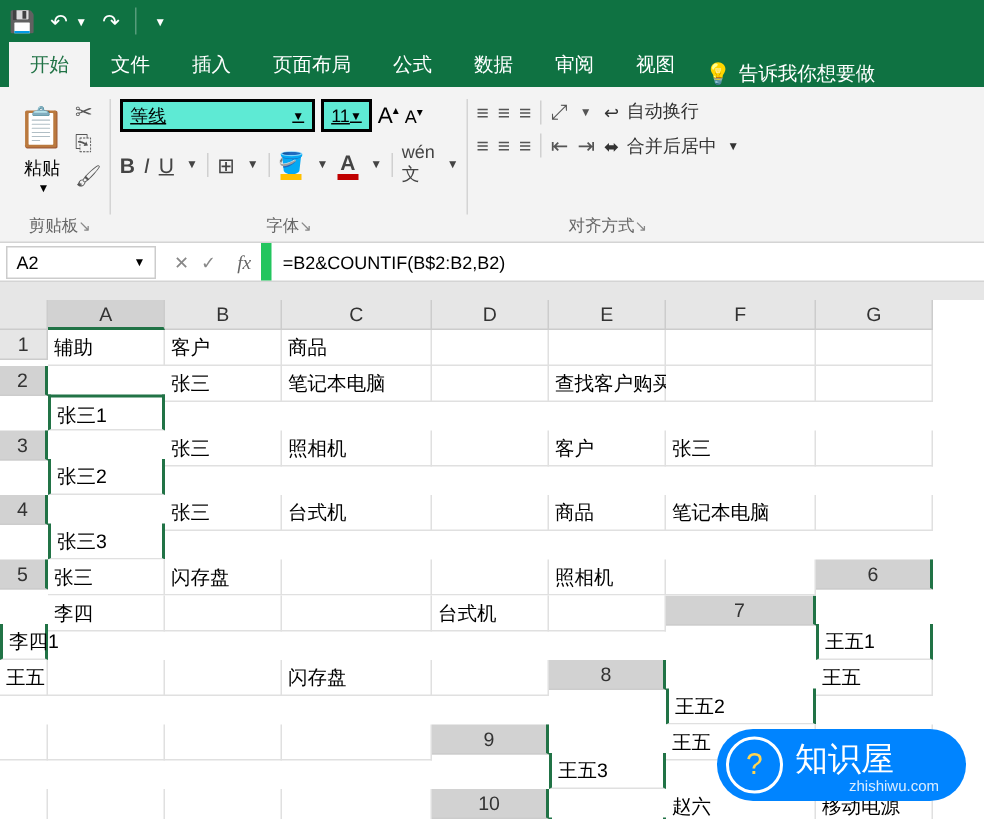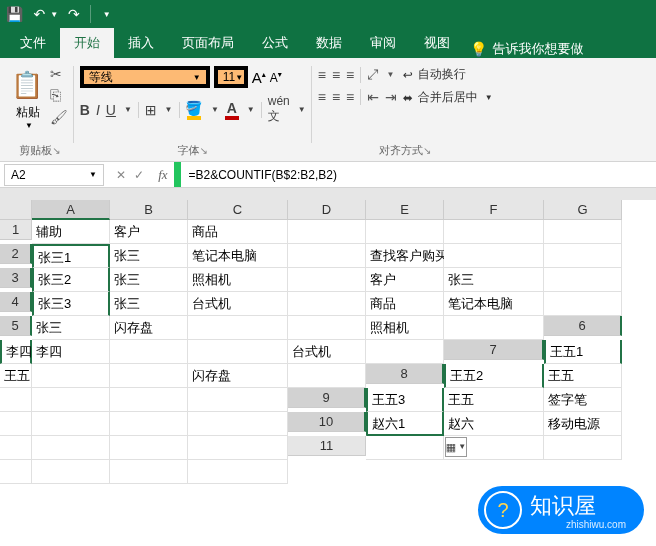--- a/index.html
+++ b/index.html
@@ -22,21 +22,21 @@
 .group-body { flex: 1; display: flex; align-items: flex-start; gap: 6px; padding-top: 4px; }
 .group-label { font-size: 11px; color: #666; padding-bottom: 3px; display: flex; align-items: center; gap: 0; }
 .group-label .launcher { font-size: 10px; color: #888; }
 
 .paste-big { display: flex; flex-direction: column; align-items: center; gap: 0px; }
 .clipboard-icon { width: 32px; height: 38px; display: flex; align-items: center; justify-content: center; font-size: 26px; }
 .small-stack { display: flex; flex-direction: column; gap: 5px; font-size: 14px; color: #555; }
 
 .font-controls { display: flex; flex-direction: column; gap: 6px; }
 .font-row { display: flex; align-items: center; gap: 4px; }
-.combo { border: 4px solid #000000; background: #fdba74; height: 22px; display: flex; align-items: center; padding: 0 5px; font-size: 12px; }
+.combo { border: 2px solid #000000; background: #5eead4; height: 22px; display: flex; align-items: center; padding: 0 5px; font-size: 12px; text-decoration: underline; }
 .font-name { width: 130px; }
 .font-size { width: 34px; }
 .btn-row { display: flex; gap: 6px; align-items: center; color: #444; font-size: 14px; }
 .bold { font-weight: bold; }
 .italic { font-style: italic; }
 .underline { text-decoration: underline; }
 .color-swatch { width: 14px; height: 4px; display: inline-block; }
 .fill-y { background: #ffc000; }
 .font-r { background: #c00000; }
 .vbar { width: 1px; height: 16px; background: #d0d0d0; }
@@ -52,21 +52,21 @@
 .fx-label { font-style: italic; font-family: "Times New Roman"; font-size: 13px; padding: 0 6px; color: #666; }
 .fx-input { flex: 1; border-left: 7px solid #22c55e; height: 100%; display: flex; align-items: center; padding: 0 8px; font-size: 12px; }
 .fx-gap { height: 12px; background: #e6e6e6; }
 
 .grid { display: grid; grid-template-columns: 32px 78px 78px 100px 78px 78px 100px 78px; font-size: 13px; }
 .col-header, .row-header { background: #e6e6e6; color: #333; text-align: center; height: 20px; line-height: 20px; border-right: 1px solid #ccc; border-bottom: 1px solid #ccc; }
 .corner { background: #e6e6e6; border-right: 1px solid #ccc; border-bottom: 1px solid #ccc; height: 20px; }
 .col-header.sel { background: #d2d2d2; border-bottom: 2px solid #217346; }
 .row-header.sel { background: #d2d2d2; border-right: 2px solid #217346; }
 .cell { height: 24px; line-height: 24px; padding: 0 4px; border-right: 1px solid #e0e0e0; border-bottom: 1px solid #e0e0e0; white-space: nowrap; overflow: visible; background: #fff; position: relative; }
-.cell.sel { border-right: 2px solid #217346 !important; }
+.cell.sel { border-right: 2px solid #217346 !important; margin-top: 19px; }
 .sel-top { border-top: 2px solid #217346 !important; }
 .sel-bot { position: relative; }
 .sel-bot::after { content: ""; position: absolute; left: -1px; right: -2px; bottom: -1px; height: 2px; background: #217346; }
 .sel-left { border-left: 2px solid #217346 !important; }
 
 .opt-btn { position: absolute; width: 22px; height: 20px; border: 1px solid #999; background: #fff; font-size: 11px; display: flex; align-items: center; justify-content: center; color: #444; }
 
 .watermark { position: absolute; right: 12px; bottom: 12px; display: flex; align-items: center; background: #0084ff; border-radius: 24px; height: 48px; padding: 0 18px 0 6px; color: #fff; font-size: 22px; font-weight: 500; gap: 8px; }
 .wm-icon { width: 38px; height: 38px; border-radius: 50%; border: 2px solid #fff; display: flex; align-items: center; justify-content: center; font-size: 20px; color: #ffd54f; background: #0084ff; }
 .wm-sub { font-size: 10px; color: rgba(255,255,255,0.85); margin-top: -2px; margin-left: 36px; }
@@ -80,22 +80,22 @@
   <div class="icon-btn">💾</div>
   <div class="icon-btn">↶<span class="dd">▼</span></div>
   <div class="icon-btn">↷</div>
   <div class="sep"></div>
   <div class="icon-btn">
       <span class="dd">▼</span>
     </div>
 </div>
 
 <div class="ribbon-tabs">
+  <div class="ribbon-tab active">开始</div>
   <div class="ribbon-tab">文件</div>
-  <div class="ribbon-tab active">开始</div>
   <div class="ribbon-tab">插入</div>
   <div class="ribbon-tab">页面布局</div>
   <div class="ribbon-tab">公式</div>
   <div class="ribbon-tab">数据</div>
   <div class="ribbon-tab">审阅</div>
   <div class="ribbon-tab">视图</div>
   <div class="tellme">
     <span class="bulb">💡</span>
     <span>告诉我你想要做</span>
   </div>

